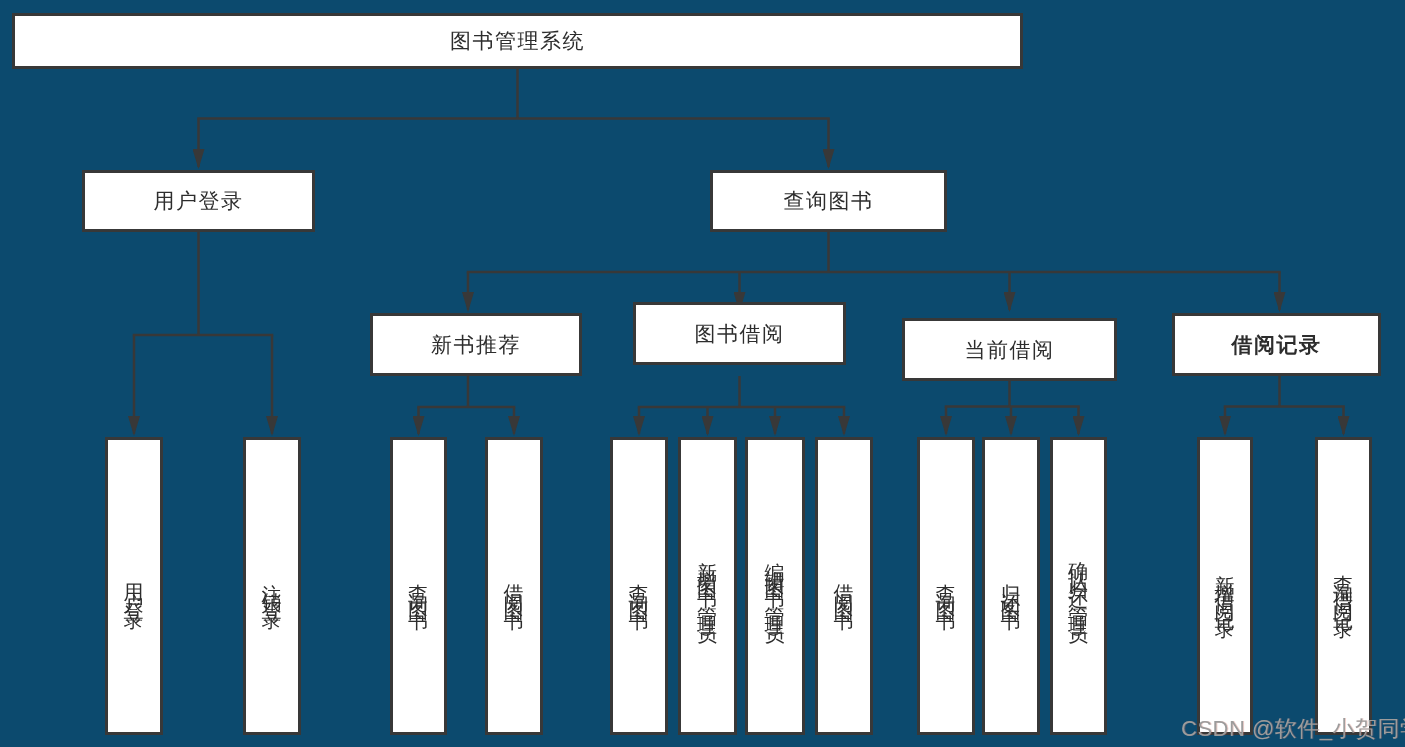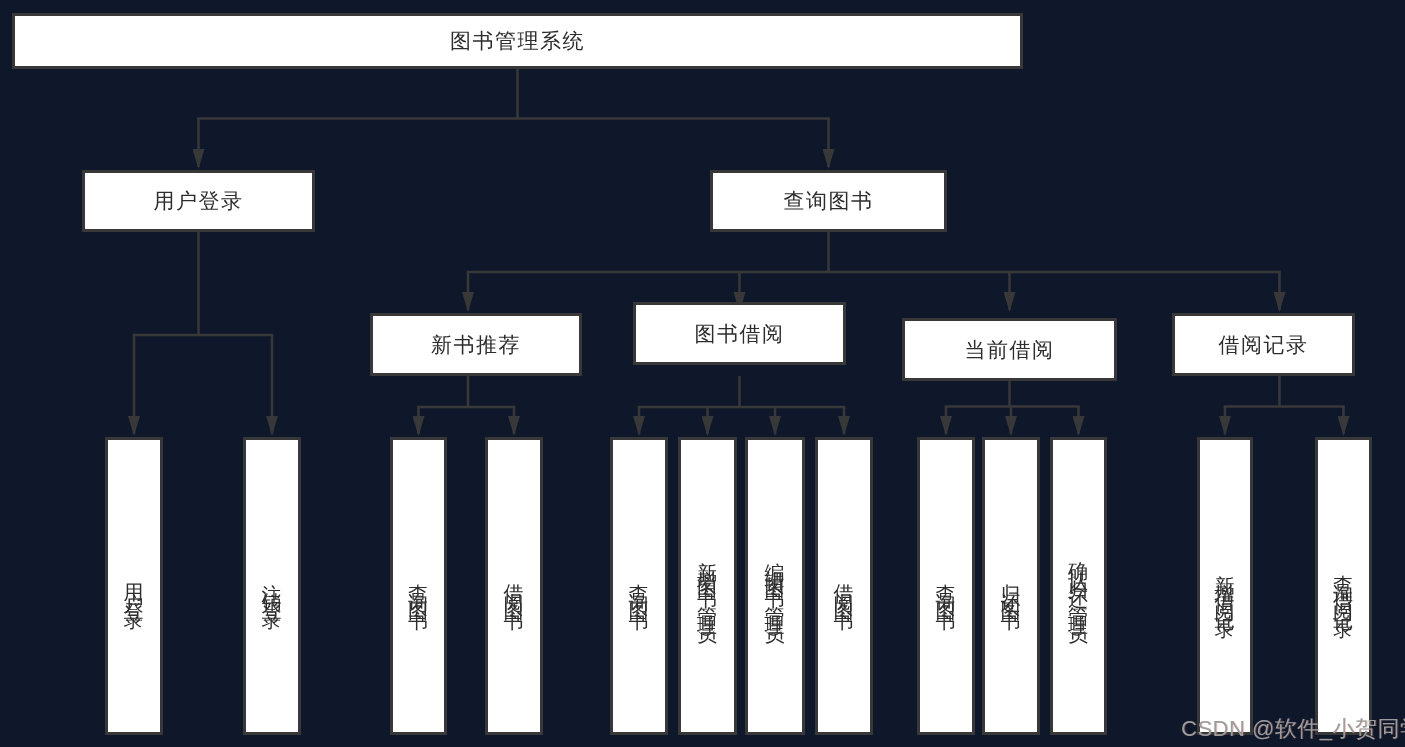--- a/index.html
+++ b/index.html
@@ -1,19 +1,19 @@
 <!DOCTYPE html>
 <html style="--line: #383838; --text: #2d2d2d; --watermark: #9c9c9c;"><head>
 <meta charset="utf-8">
 <style>
   html,body{margin:0;padding:0;background:#ffffff;}
   .canvas{
     position:relative;
     width:1405px;height:747px;
-    background:#0f172a;
+    background:#0c4a6e;
     font-family:"Liberation Sans","DejaVu Sans",sans-serif;
     overflow:hidden;
   }
   .wires{position:absolute;left:0;top:0;width:1405px;height:747px;}
   .box{
     position:absolute;
     box-sizing:border-box;
     border:3px solid var(--line,#383838);
     background:#ffffff;
     display:flex;align-items:center;justify-content:center;
@@ -29,21 +29,21 @@
     color:var(--text,#2d2d2d);
     white-space:nowrap;
   }
   
   .n-root{left:12px;top:13px;width:1011px;height:56px;}
   .n-user{left:82px;top:170px;width:233px;height:62px;}
   .n-book{left:710px;top:170px;width:237px;height:62px;}
   .n-new{left:370px;top:313px;width:212px;height:63px;}
   .n-borrow{left:633px;top:302px;width:213px;height:63px;}
   .n-current{left:902px;top:318px;width:215px;height:63px;}
-  .n-records{left:1172px;top:313px;width:183px;height:63px;}
+  .n-records{left:1172px;top:313px;width:209px;height:63px;font-weight:bold;}
   .leaf{top:437px;height:298px;}
   .n-login{left:105px;width:58px;}
   .n-logout{left:243px;width:58px;}
   .n-nbq{left:390px;width:57px;}
   .n-nbb{left:485px;width:58px;}
   .n-bbq{left:610px;width:58px;}
   .n-bba{left:678px;width:59px;}
   .n-bbe{left:745px;width:60px;}
   .n-bbb{left:815px;width:58px;}
   .n-cbq{left:917px;width:58px;}

